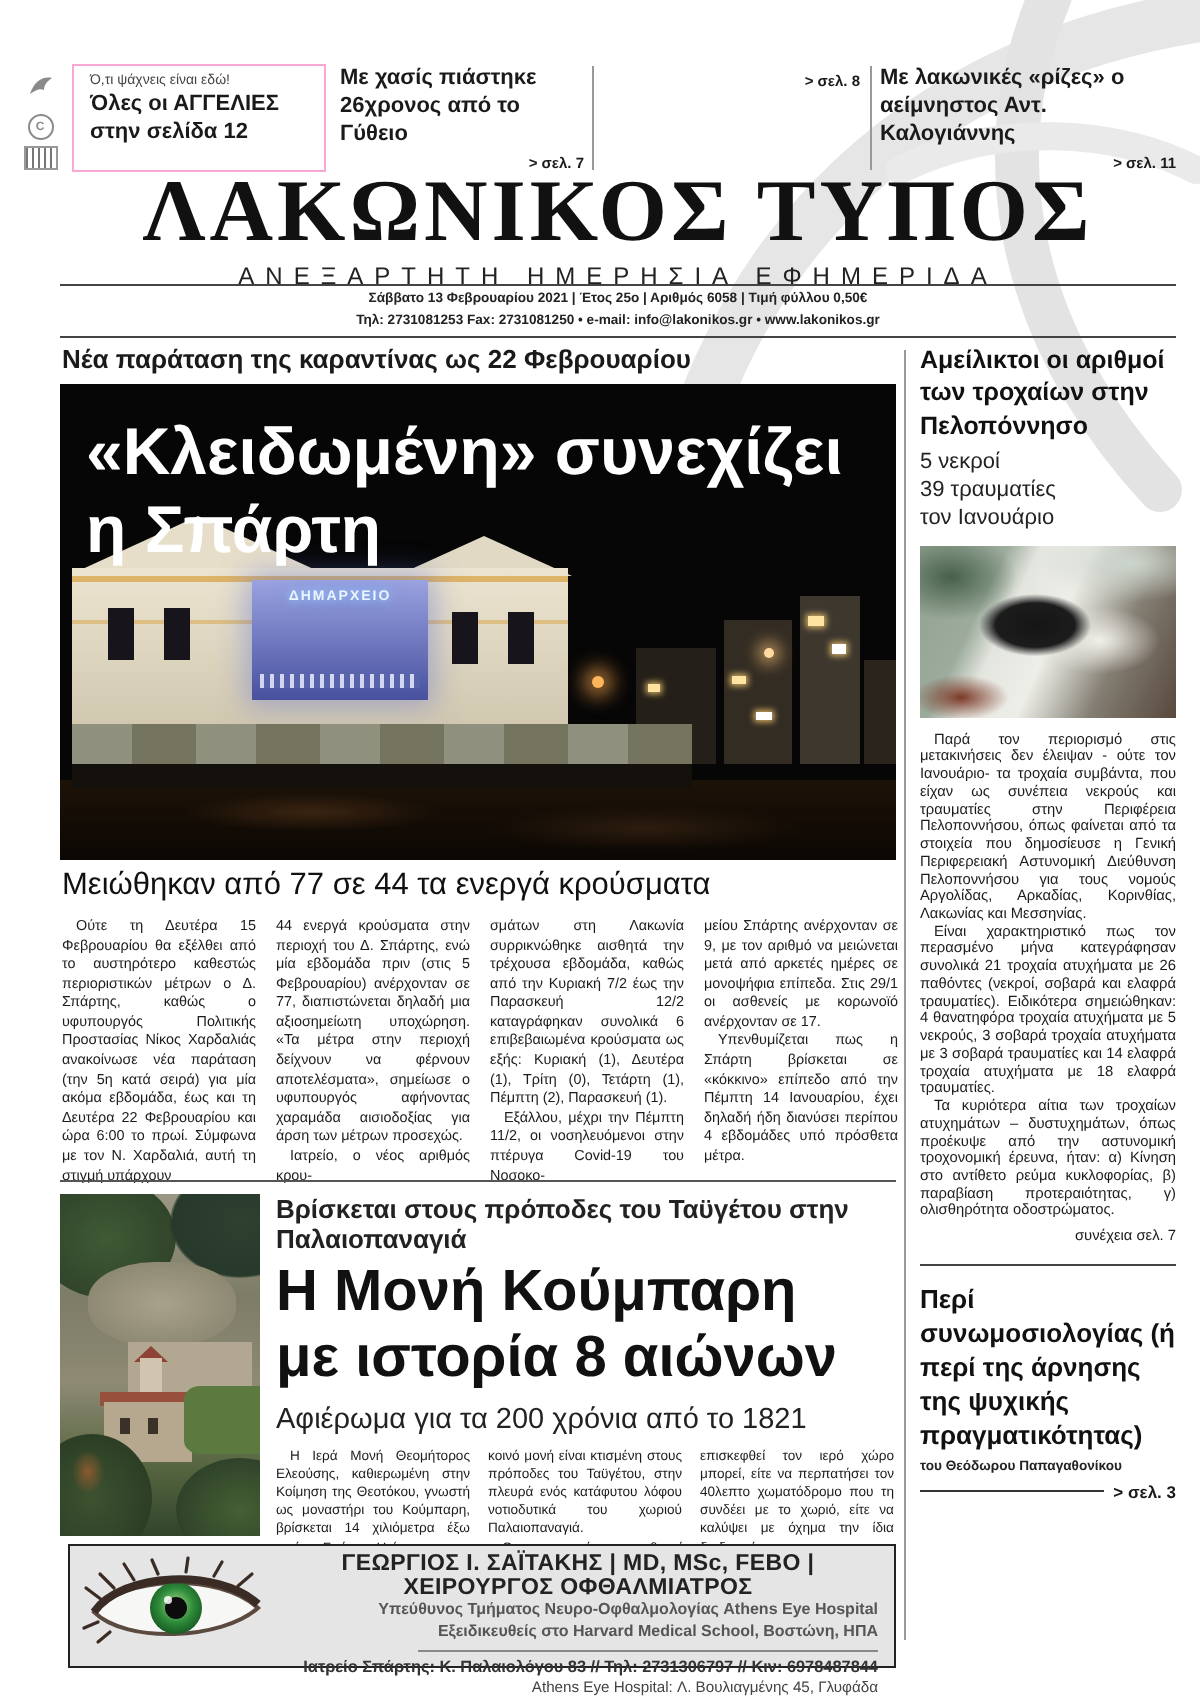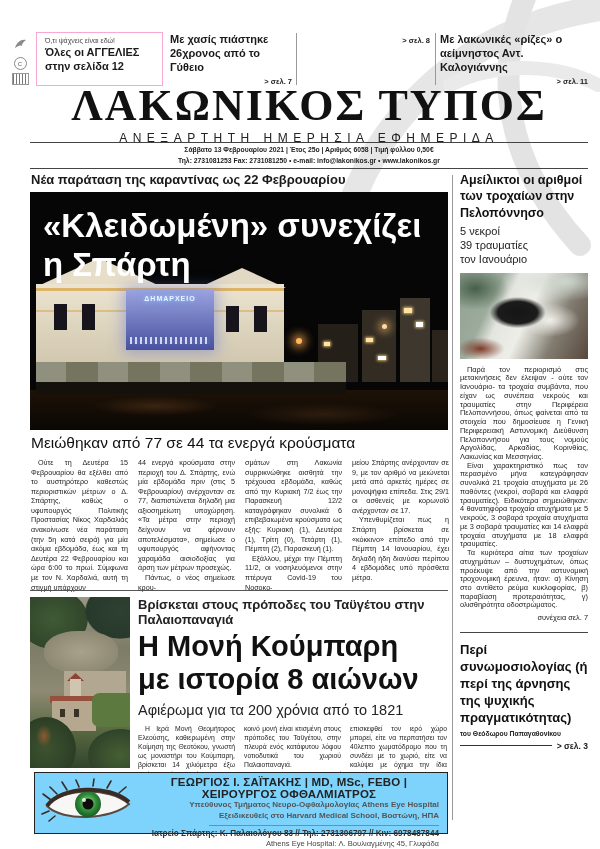--- a/index.html
+++ b/index.html
@@ -107,21 +107,21 @@
   .fp-rust{left:6px;top:128px;width:16px;height:22px;border-radius:50%;background:radial-gradient(#8a5a30,rgba(138,90,48,0) 72%);}
   .feat-body{position:absolute;left:138px;top:597px;width:310px;z-index:2;}
   .feat-kicker{font-size:13px;font-weight:bold;color:#222;margin:0 0 3px 0;}
   .feat-hl{font-size:29px;font-weight:bold;line-height:1.13;margin:0;color:#111;}
   .feat-sub{font-size:14.5px;color:#222;margin:6px 0 6px 0;}
   .feat-cols{display:flex;gap:9px;}
   .feat-cols .col{width:97px;font-size:6.8px;line-height:1.36;text-align:justify;color:#1c1c1c;}
   .feat-cont{text-align:right;font-size:6.8px;margin-top:1px;}
   
   .ad-box{position:absolute;left:34px;top:772px;width:414px;height:62px;border:1.5px solid #222;
-    box-sizing:border-box;background:#7dd3fc;z-index:2;display:flex;}
+    box-sizing:border-box;background:#e5e5e5;z-index:2;display:flex;}
   .ad-eye{width:104px;display:flex;align-items:center;justify-content:center;}
   .ad-text{flex:1;padding:3px 8px 0 0;text-align:right;}
   .ad-name{font-size:11.5px;font-weight:bold;color:#222;letter-spacing:.2px;text-align:center;}
   .ad-sub{font-size:8px;font-weight:bold;color:#555;line-height:1.35;}
   .ad-rule{height:1px;background:#888;width:230px;margin:3px 0 3px auto;}
   .ad-office{font-size:8.2px;font-weight:bold;color:#333;}
   .ad-hosp{font-size:7.6px;color:#444;margin-top:1px;}
   
   .vrule-main{position:absolute;left:452px;top:175px;width:1px;height:645px;background:#999;z-index:2;}
   .sidebar{position:absolute;left:460px;top:172px;width:128px;z-index:2;}
@@ -237,21 +237,21 @@
   </div>
 
   <div class="lead-subhead">Μειώθηκαν από 77 σε 44 τα ενεργά κρούσματα</div>
 
   <div class="lead-cols">
     <div class="col">
       <p class="p-ind">Ούτε τη Δευτέρα 15 Φεβρουαρίου θα εξέλθει από το αυστηρότερο καθεστώς περιοριστικών μέτρων ο Δ. Σπάρτης, καθώς ο υφυπουργός Πολιτικής Προστασίας Νίκος Χαρδαλιάς ανακοίνωσε νέα παράταση (την 5η κατά σειρά) για μία ακόμα εβδομάδα, έως και τη Δευτέρα 22 Φεβρουαρίου και ώρα 6:00 το πρωί. Σύμφωνα με τον Ν. Χαρδαλιά, αυτή τη στιγμή υπάρχουν</p>
     </div>
     <div class="col">
       <p>44 ενεργά κρούσματα στην περιοχή του Δ. Σπάρτης, ενώ μία εβδομάδα πριν (στις 5 Φεβρουαρίου) ανέρχονταν σε 77, διαπιστώνεται δηλαδή μια αξιοσημείωτη υποχώρηση. «Τα μέτρα στην περιοχή δείχνουν να φέρνουν αποτελέσματα», σημείωσε ο υφυπουργός αφήνοντας χαραμάδα αισιοδοξίας για άρση των μέτρων προσεχώς.</p>
-      <p class="p-ind">Πάντως, ο νέος σημείωσε κρου-</p>
+      <p class="p-ind">Ιατρείο, ο νέος αριθμός κρου-</p>
     </div>
     <div class="col">
       <p>σμάτων στη Λακωνία συρρικνώθηκε αισθητά την τρέχουσα εβδομάδα, καθώς από την Κυριακή 7/2 έως την Παρασκευή 12/2 καταγράφηκαν συνολικά 6 επιβεβαιωμένα κρούσματα ως εξής: Κυριακή (1), Δευτέρα (1), Τρίτη (0), Τετάρτη (1), Πέμπτη (2), Παρασκευή (1).</p>
       <p class="p-ind">Εξάλλου, μέχρι την Πέμπτη 11/2, οι νοσηλευόμενοι στην πτέρυγα Covid-19 του Νοσοκο-</p>
     </div>
     <div class="col">
       <p>μείου Σπάρτης ανέρχονταν σε 9, με τον αριθμό να μειώνεται μετά από αρκετές ημέρες σε μονοψήφια επίπεδα. Στις 29/1 οι ασθενείς με κορωνοϊό ανέρχονταν σε 17.</p>
       <p class="p-ind">Υπενθυμίζεται πως η Σπάρτη βρίσκεται σε «κόκκινο» επίπεδο από την Πέμπτη 14 Ιανουαρίου, έχει δηλαδή ήδη διανύσει περίπου 4 εβδομάδες υπό πρόσθετα μέτρα.</p>
     </div>
   </div>

